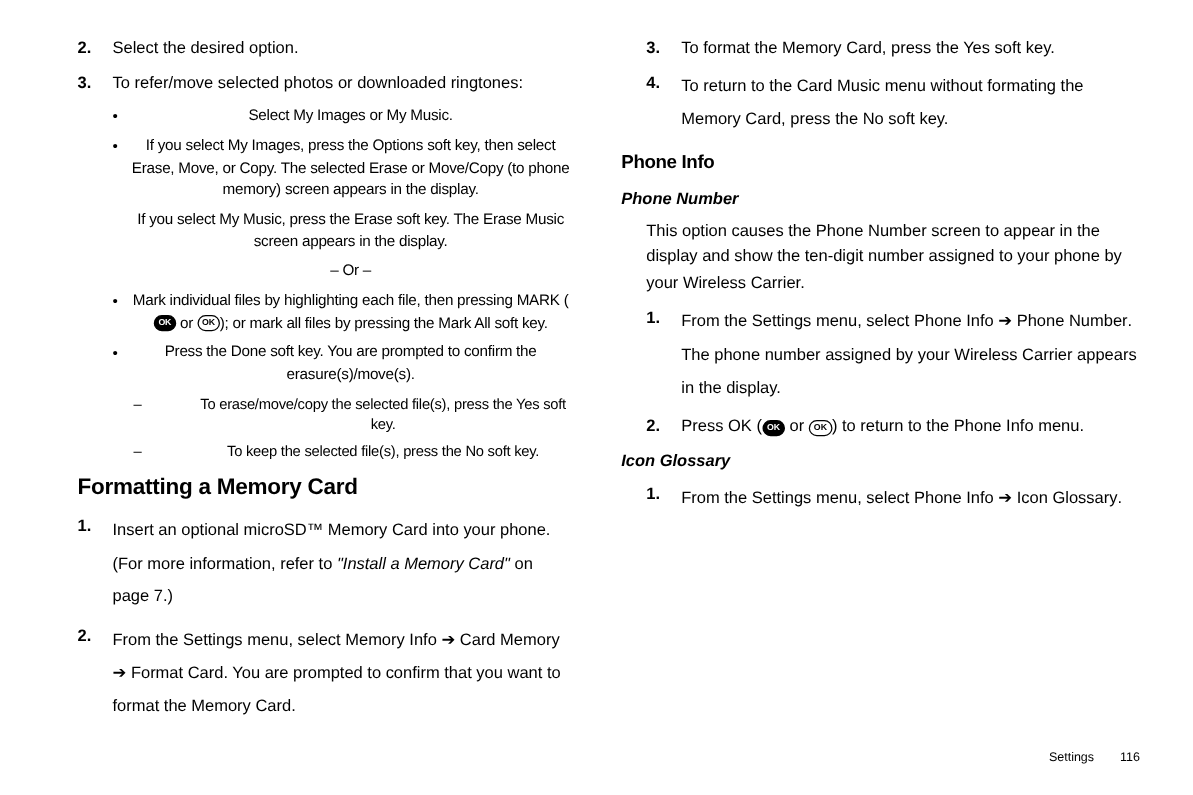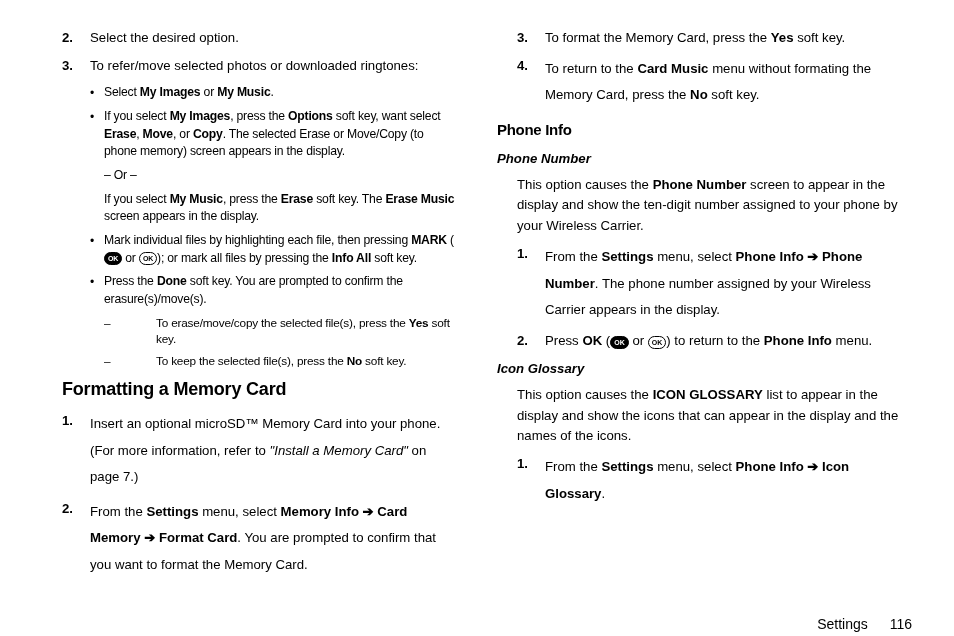--- a/index.html
+++ b/index.html
@@ -15,23 +15,23 @@
   .cols {
     display: flex;
     gap: 40px;
     height: 560px;
   }
   .col {
     flex: 1;
     font-size: 13.2px;
     line-height: 1.5;
   }
-  .b { font-weight: bold; }
+  .b { font-weight: normal; }
   .i { font-style: italic; }
-  .cond { letter-spacing: -0.2px; }
+  .cond { letter-spacing: -0.2px; text-align: center; }
   .num-item {
     display: flex;
     margin: 0 0 8px 20px;
   }
   .num-item .num { font-weight: bold; width: 28px; flex-shrink:0; }
   .num-item .txt { flex: 1; line-height: 2; }
   .num-item .txt.tight { line-height: 1.5; }
   .bul-item {
     display: flex;
     margin: 0 0 6px 48px;
@@ -84,23 +84,23 @@
     background:#fff;
     line-height:1;
   }
   .ok-pill.filled {
     background:#000;
     color:#fff;
   }
   .arrow { font-family: Arial; }
   .footer {
     position:absolute;
-    bottom:4px;
+    bottom:24px;
     right:42px;
-    font-size:14px;
+    font-size:10px;
     color:#000;
   }
   .footer .pg { margin-left:18px; }
 </style>
 </head>
 <body>
 
 <div class="cols">
 
   <div class="col">
@@ -118,34 +118,34 @@
     <div class="bul-item">
       <div class="dot">•</div>
       <div class="txt cond">
         <span>Select </span><span class="b">My Images</span><span> or </span><span class="b">My Music</span><span>.</span>
       </div>
     </div>
 
     <div class="bul-item">
       <div class="dot">•</div>
       <div class="txt cond">
-        <span>If you select </span><span class="b">My Images</span><span>, press the </span><span class="b">Options</span><span> soft key, want select </span><span class="b">Erase</span><span>, </span><span class="b">Move</span><span>, or </span><span class="b">Copy</span><span>. The selected Erase or Move/Copy (to phone memory) screen appears in the display.</span>
-      </div>
-    </div>
-
-    <div class="sub cond">– Or –</div>
+        <span>If you select </span><span class="b">My Images</span><span>, press the </span><span class="b">Options</span><span> soft key, then select </span><span class="b">Erase</span><span>, </span><span class="b">Move</span><span>, or </span><span class="b">Copy</span><span>. The selected Erase or Move/Copy (to phone memory) screen appears in the display.</span>
+      </div>
+    </div>
 
     <div class="sub cond">
       <span>If you select </span><span class="b">My Music</span><span>, press the </span><span class="b">Erase</span><span> soft key. The </span><span class="b">Erase Music</span><span> screen appears in the display.</span>
     </div>
 
-    <div class="bul-item">
-      <div class="dot">•</div>
-      <div class="txt cond">
-        <span>Mark individual files by highlighting each file, then pressing </span><span class="b">MARK</span><span> (</span><span class="ok-pill filled">OK</span><span> or </span><span class="ok-pill">OK</span><span>); or mark all files by pressing the </span><span class="b">Info All</span><span> soft key.</span>
+    <div class="sub cond">– Or –</div>
+
+    <div class="bul-item">
+      <div class="dot">•</div>
+      <div class="txt cond">
+        <span>Mark individual files by highlighting each file, then pressing </span><span class="b">MARK</span><span> (</span><span class="ok-pill filled">OK</span><span> or </span><span class="ok-pill">OK</span><span>); or mark all files by pressing the </span><span class="b">Mark All</span><span> soft key.</span>
       </div>
     </div>
 
     <div class="bul-item">
       <div class="dot">•</div>
       <div class="txt cond">
         <span>Press the </span><span class="b">Done</span><span> soft key. You are prompted to confirm the erasure(s)/move(s).</span>
       </div>
     </div>
 
@@ -215,23 +215,20 @@
 
     <div class="num-item">
       <div class="num">2.</div>
       <div class="txt tight">
         <span>Press </span><span class="b">OK</span><span> (</span><span class="ok-pill filled">OK</span><span> or </span><span class="ok-pill">OK</span><span>) to return to the </span><span class="b">Phone Info</span><span> menu.</span>
       </div>
     </div>
 
     <div class="h4">Icon Glossary</div>
 
-    <div class="para">
-      <span>This option causes the </span><span class="b">ICON GLOSSARY</span><span> list to appear in the display and show the icons that can appear in the display and the names of the icons.</span>
-    </div>
 
     <div class="num-item">
       <div class="num">1.</div>
       <div class="txt">
         <span>From the </span><span class="b">Settings</span><span> menu, select </span><span class="b arrow">Phone Info ➔ Icon Glossary</span><span>.</span>
       </div>
     </div>
 
   </div>
 </div>

